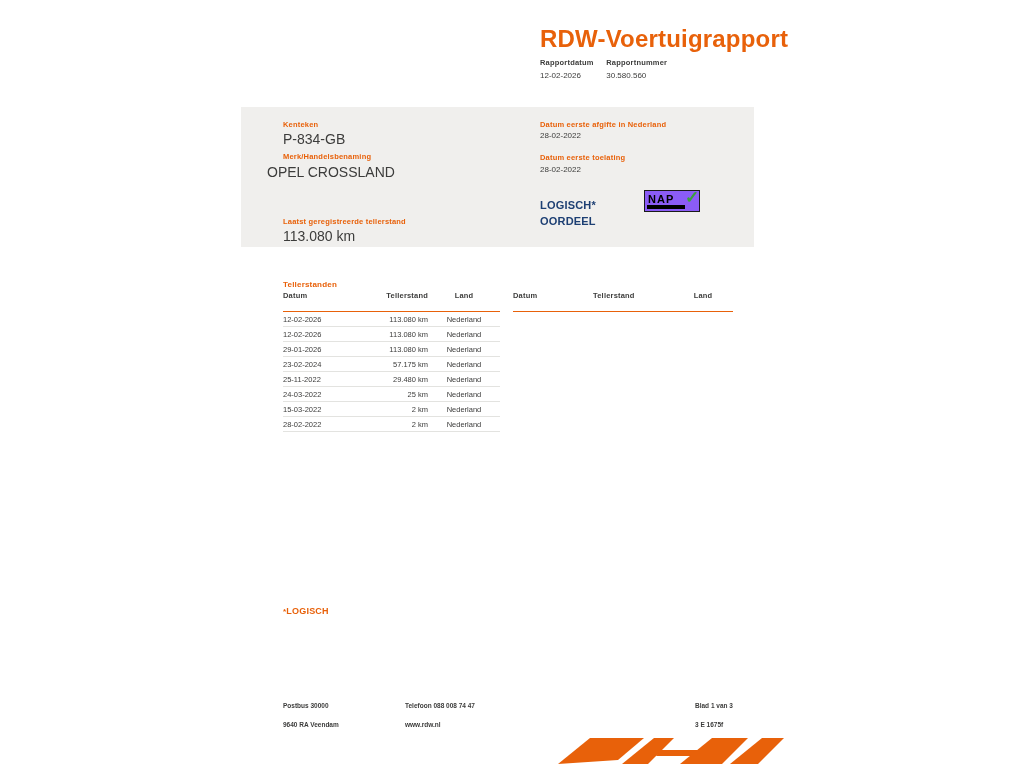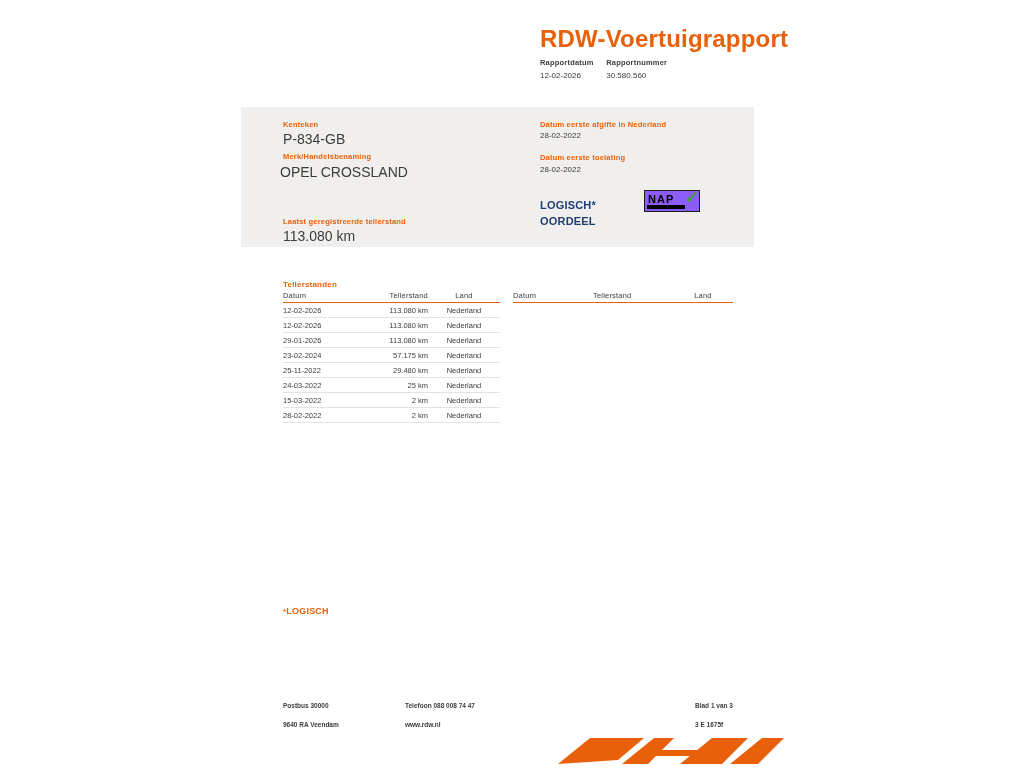--- a/index.html
+++ b/index.html
@@ -100,21 +100,21 @@
     position: absolute;
     font-size: 14px;
     color: #3c3c3b;
   }
   .panel .field-value.sm {
     font-size: 8px;
   }
   .lbl-kenteken   { left: 42px; top: 13px; }
   .val-kenteken   { left: 42px; top: 24px; }
   .lbl-merk       { left: 42px; top: 45px; }
-  .val-merk       { left: 39px; top: 57px; text-align: center; }
+  .val-merk       { left: 26px; top: 57px; text-align: center; }
   .lbl-teller     { left: 42px; top: 110px; }
   .val-teller     { left: 42px; top: 121px; }
 
   .lbl-afgifte    { left: 299px; top: 13px; }
   .val-afgifte    { left: 299px; top: 24px; }
   .lbl-toelating  { left: 299px; top: 46px; }
   .val-toelating  { left: 299px; top: 58px; }
 
   .oordeel {
     position: absolute;
@@ -182,24 +182,24 @@
   }
   .table2 {
     position: absolute;
     left: 513px;
     top: 291px;
     width: 220px;
     font-size: 7.5px;
   }
   .thead {
     display: flex;
-    font-weight: normal;
+    font-weight: bold;
     color: #3c3c3b;
     border-bottom: 1px solid #e8610a;
-    padding-bottom: 2px;
+    padding-bottom: 11px;
     letter-spacing: 0.2px;
   }
   .trow {
     display: flex;
     color: #3c3c3b;
     border-bottom: 1px solid #e3e3e0;
     height: 14px;
     align-items: center;
   }
   .c-datum  { width: 80px; text-align: left; }

